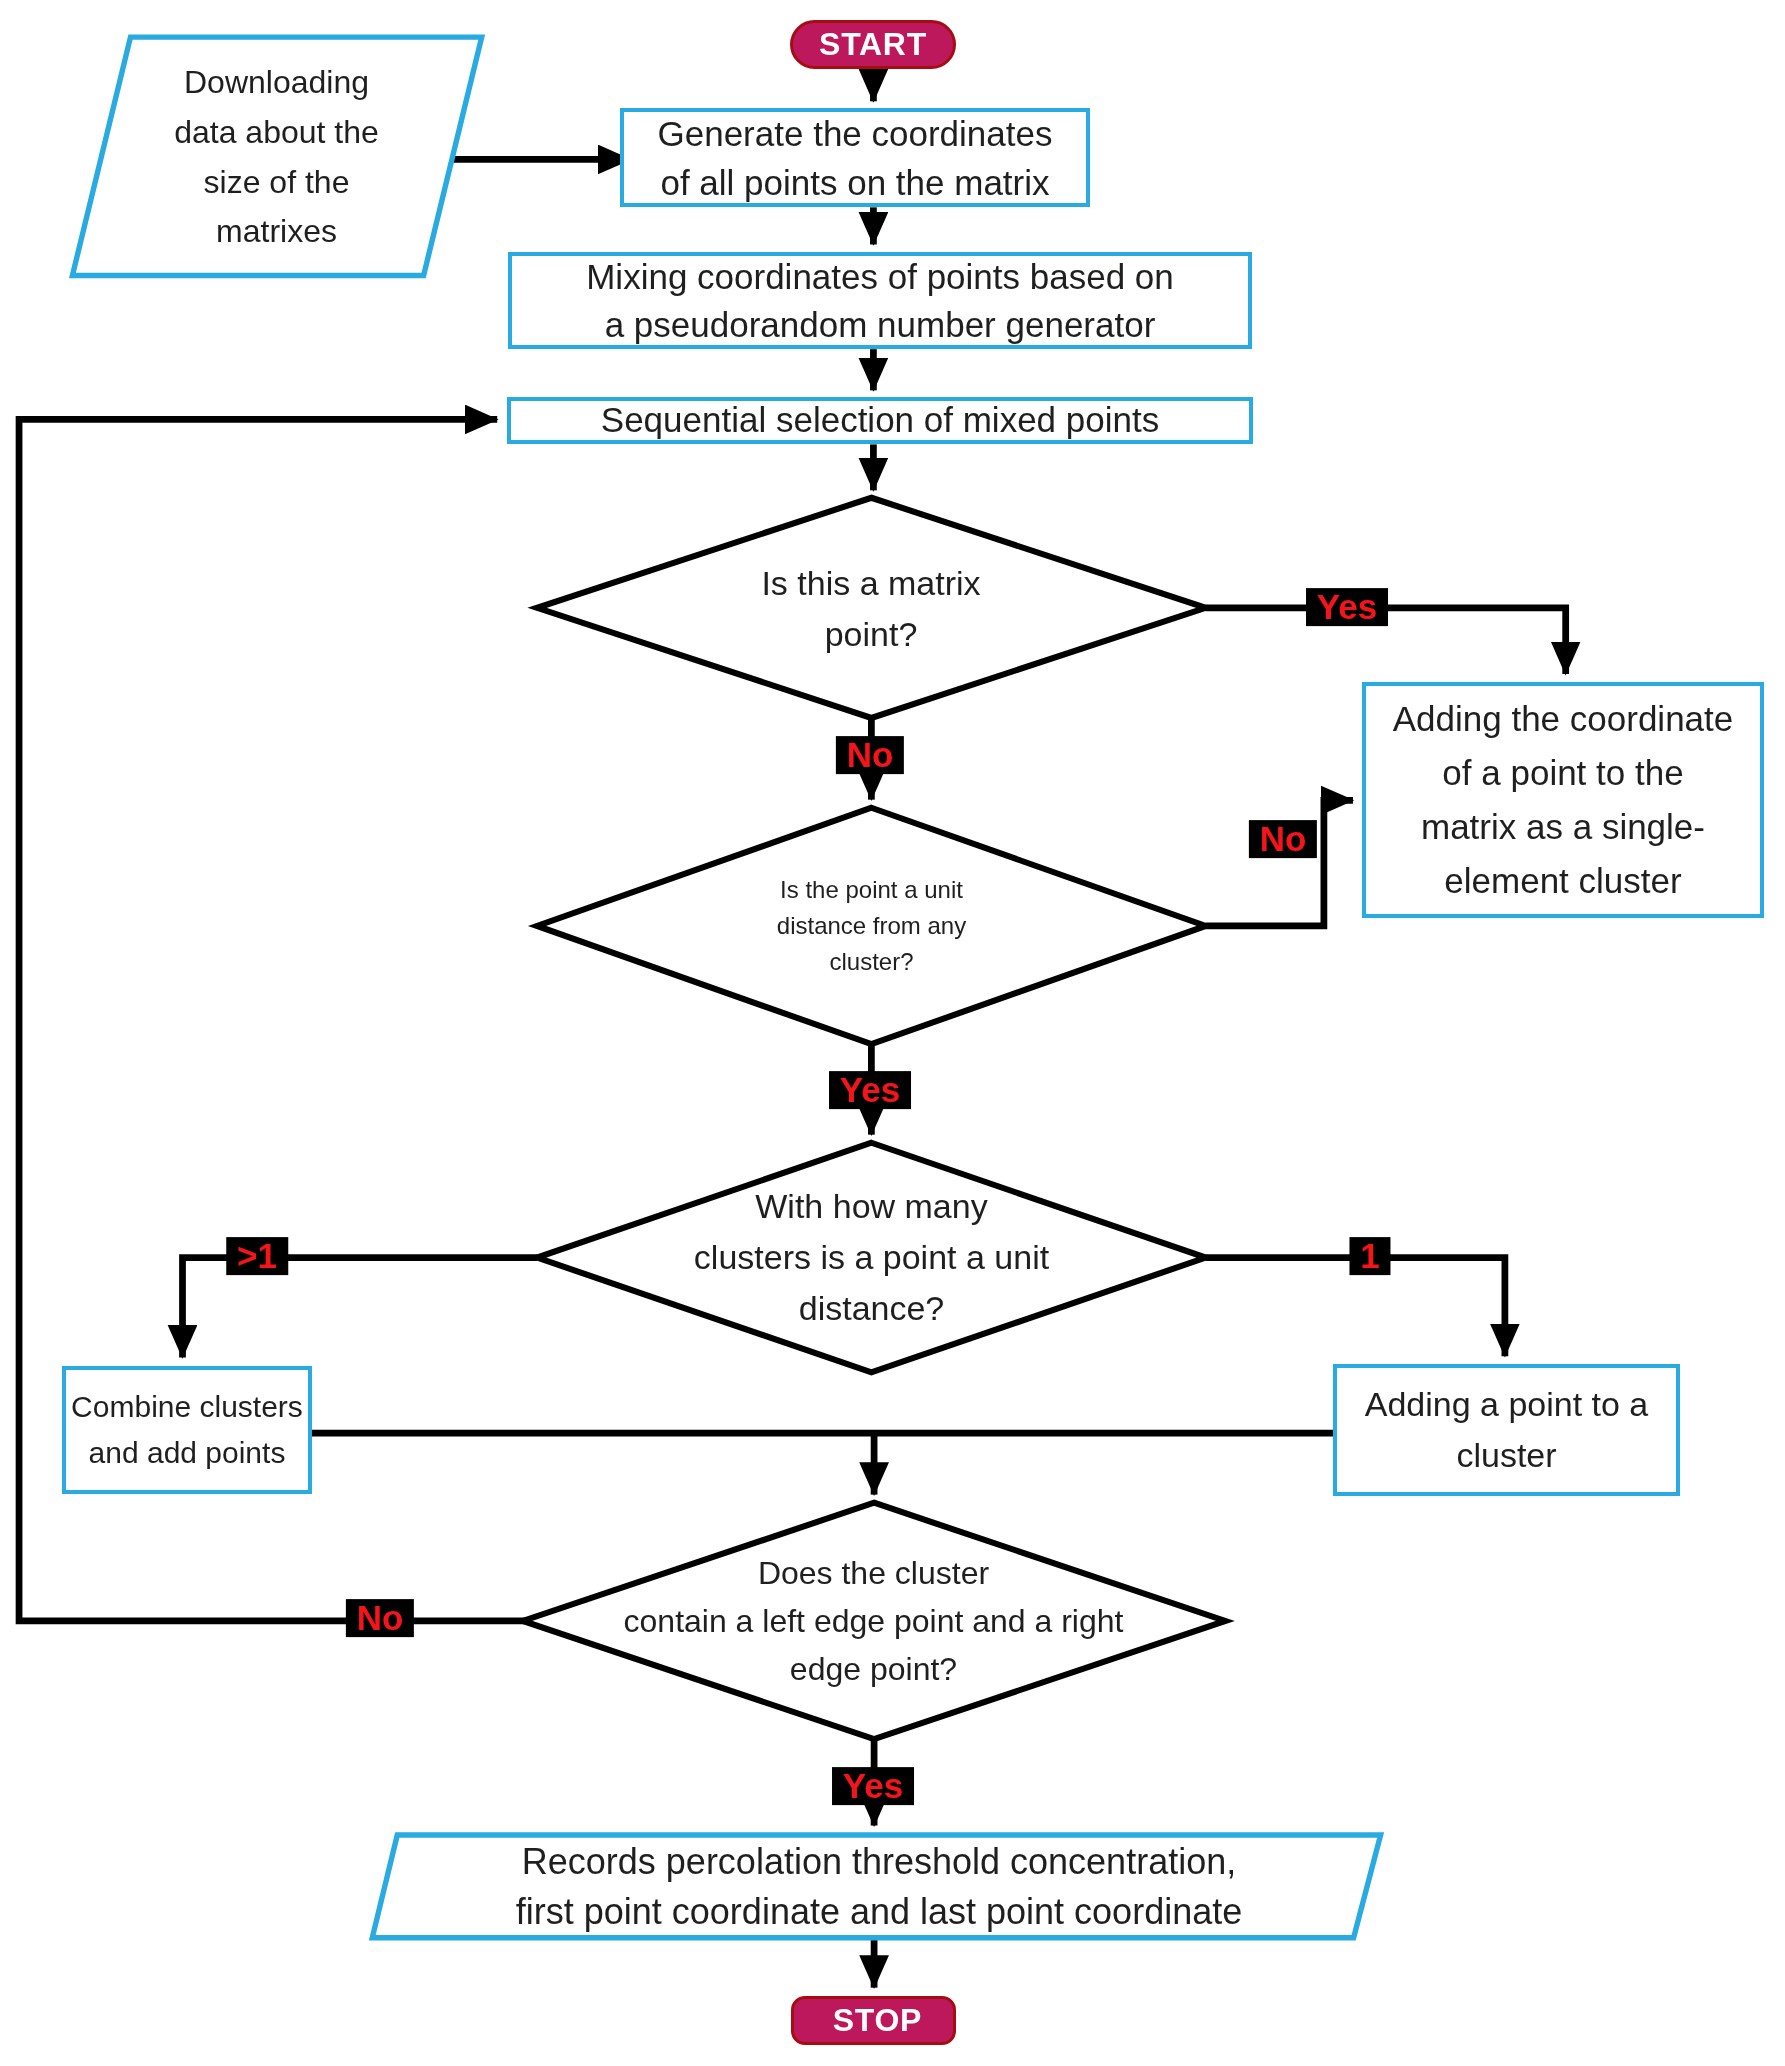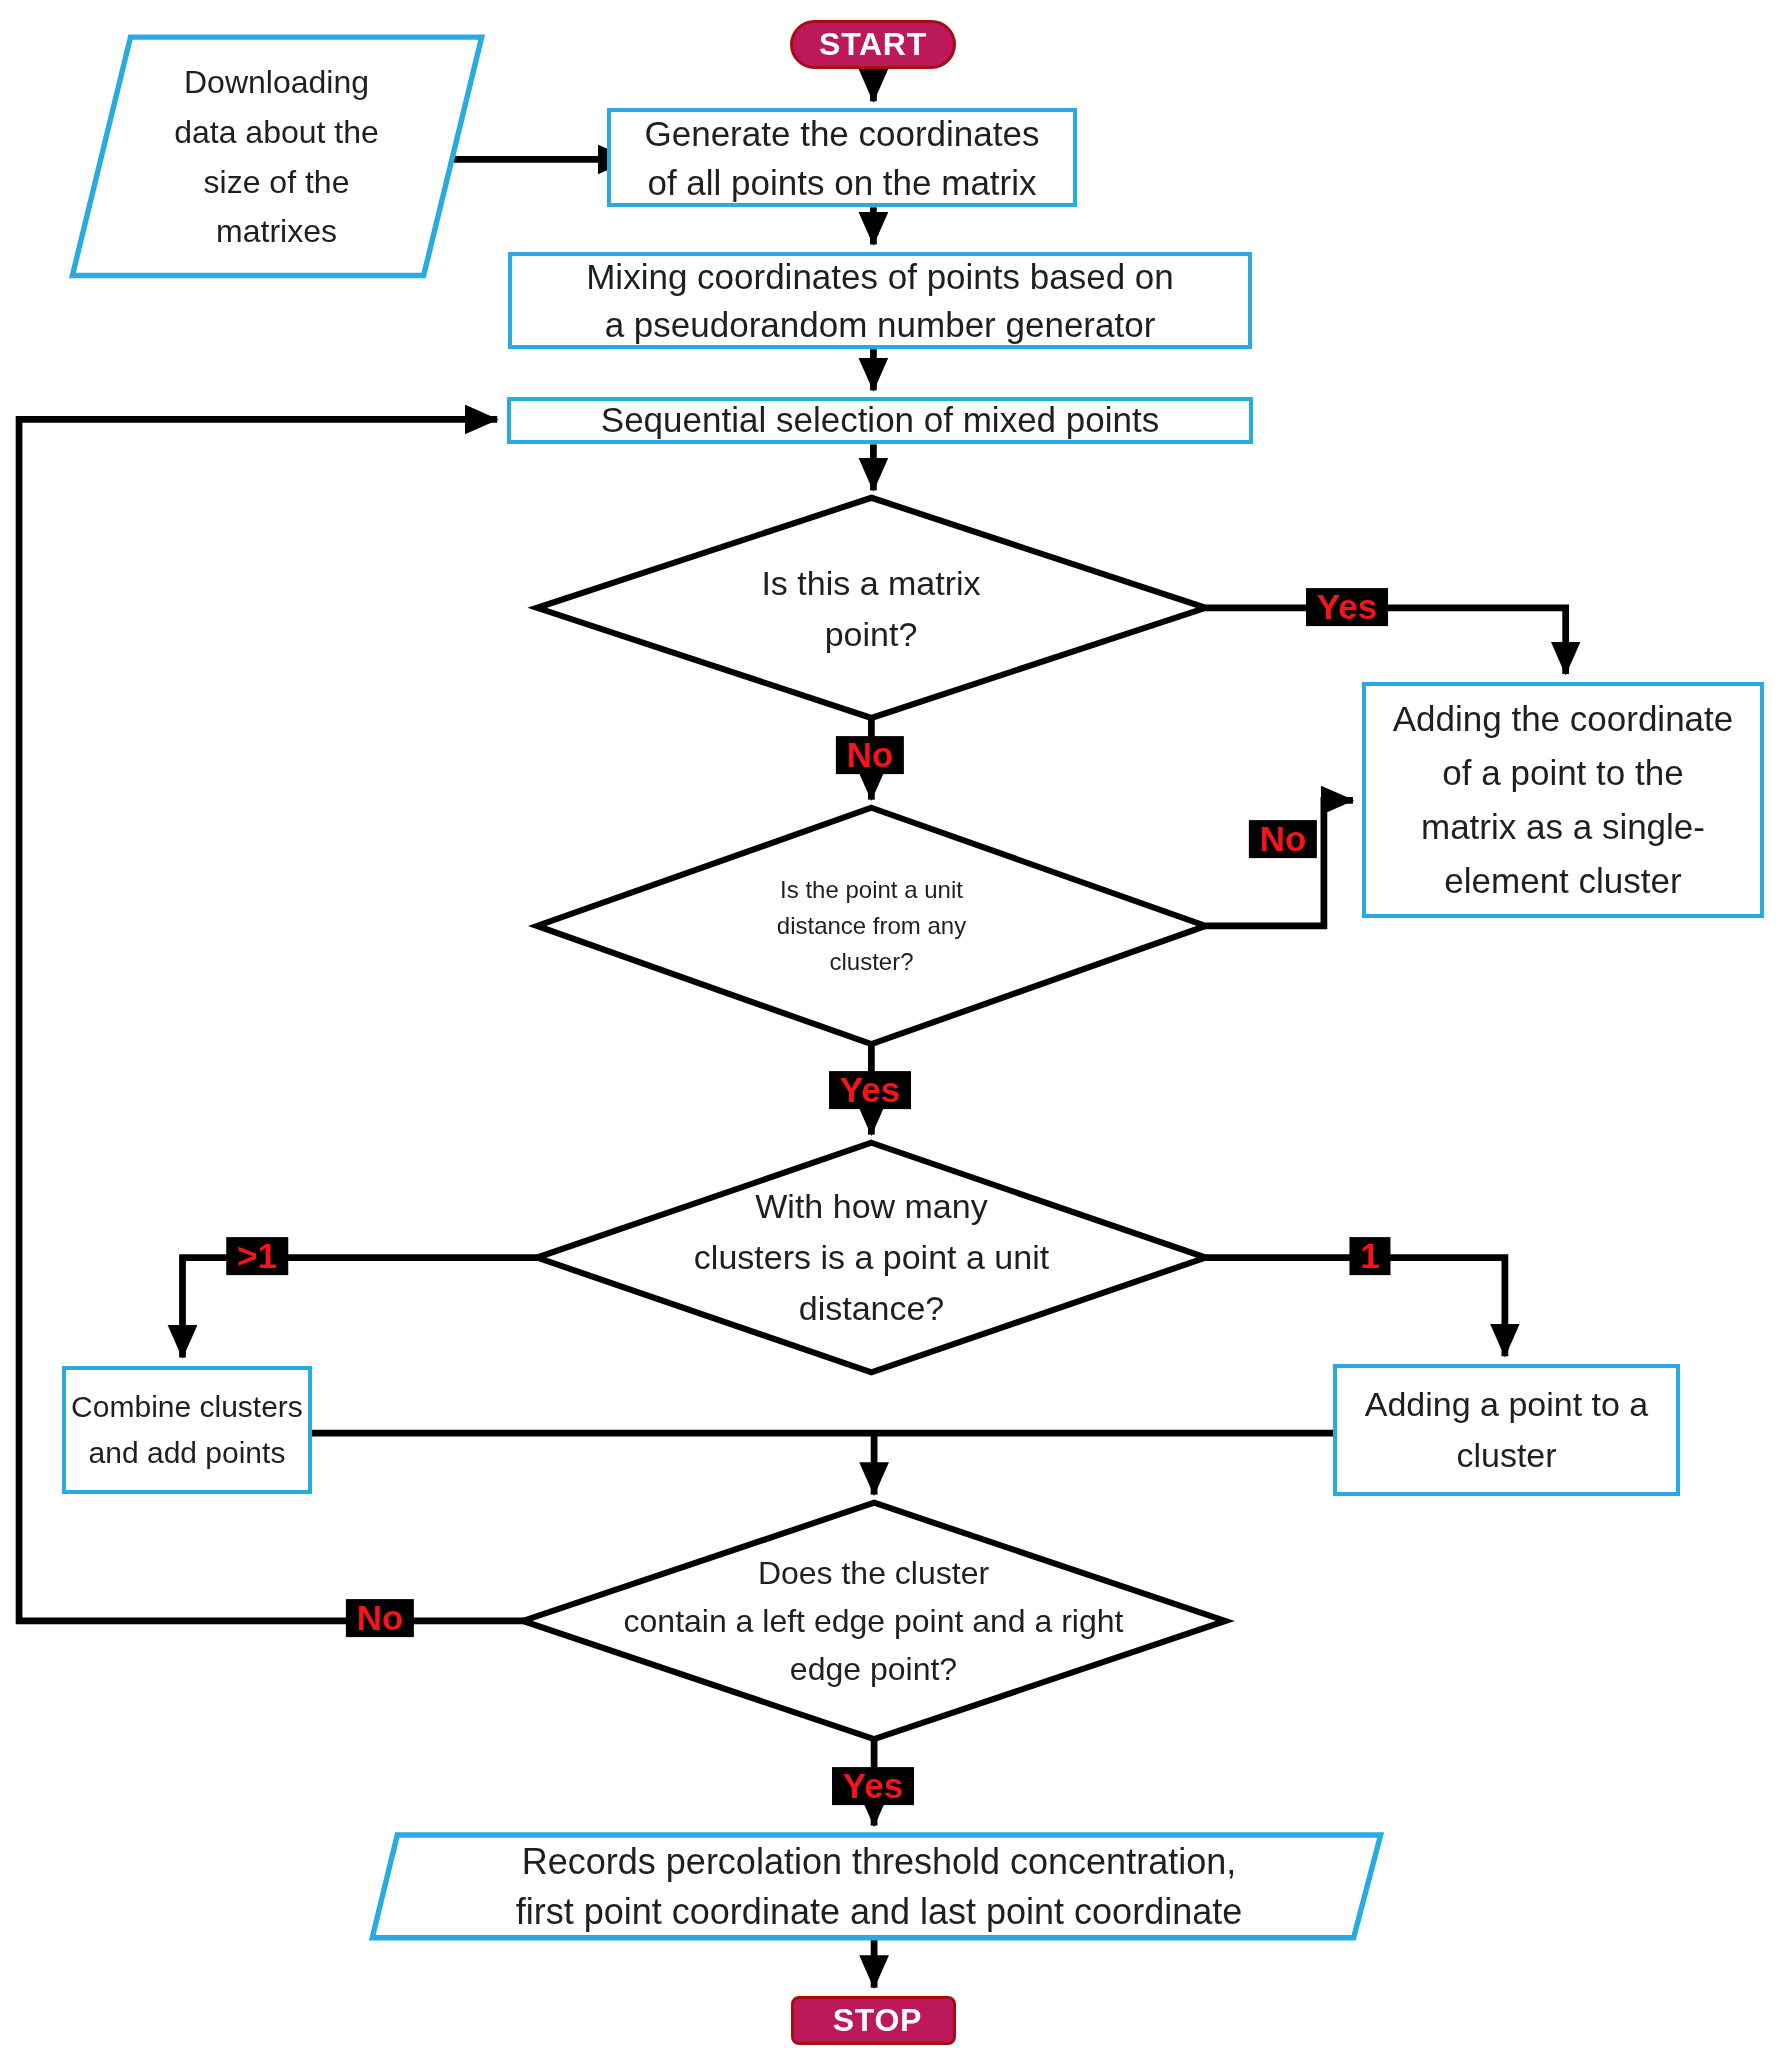--- a/index.html
+++ b/index.html
@@ -66,25 +66,25 @@
 
     <g stroke="#29abe2" stroke-width="8" fill="#ffffff">
       <polygon points="193,55 713,55 627,408 107,408"></polygon>
       <polygon points="588,2717 2044,2717 2004,2869 551,2869"></polygon>
     </g>
   </svg>
 
   <div class="terminator" style="left:790px;top:20px;width:166px;height:49px;border-radius:26px;font-size:32px;">
     <span>START</span>
   </div>
-  <div class="terminator" style="left:791px;top:1996px;width:165px;height:49px;border-radius:8px;font-size:32px;padding-left:8px;">
+  <div class="terminator" style="left:791px;top:1996px;width:165px;height:49px;border-radius:14px;font-size:32px;padding-left:8px;">
     <span>STOP</span>
   </div>
 
-  <div class="box" style="left:607px;top:108px;width:470px;height:99px;font-size:35px;line-height:1.4;">
+  <div class="box" style="left:620px;top:108px;width:470px;height:99px;font-size:35px;line-height:1.4;">
     <span>Generate the coordinates
 of all points on the matrix</span>
   </div>
   <div class="box" style="left:508px;top:252px;width:744px;height:97px;font-size:35px;line-height:1.35;">
     <span>Mixing coordinates of points based on
 a pseudorandom number generator</span>
   </div>
   <div class="box" style="left:507px;top:397px;width:746px;height:47px;font-size:35px;line-height:1.1;">
     <span>Sequential selection of mixed points</span>
   </div>

